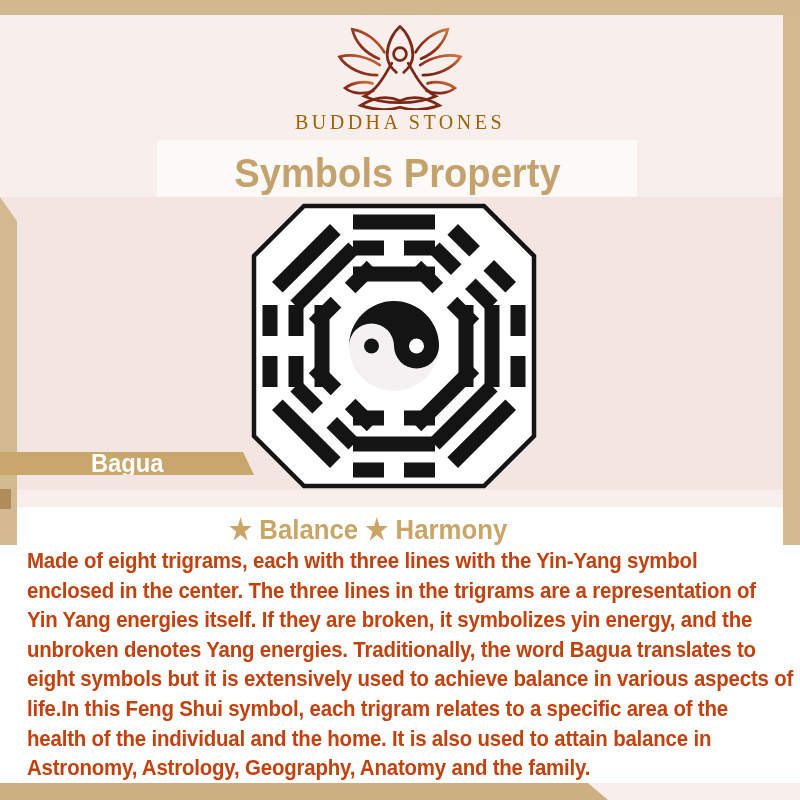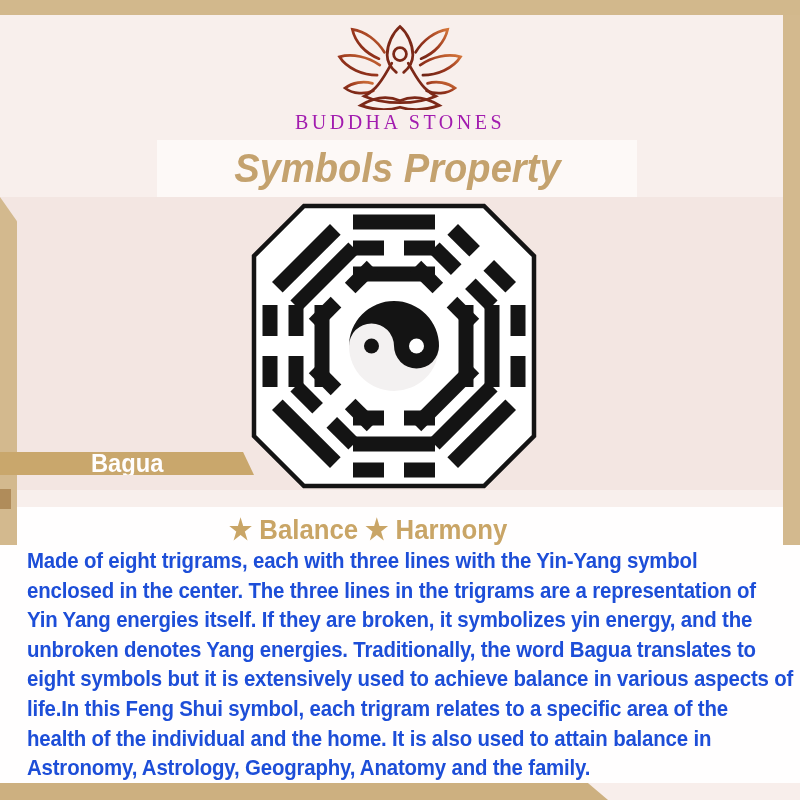--- a/index.html
+++ b/index.html
@@ -17,37 +17,37 @@
   .right-strip{position:absolute;left:783px;top:15px;width:17px;height:530px;background:#d3b98e;}
   .left-strip{position:absolute;left:0;top:197px;width:17px;height:348px;background:#d3b98e;
               clip-path:polygon(0 0,100% 7%,100% 100%,0 100%);}
   .dark-chip {position:absolute;left:0;top:489px;width:11px;height:20px;background:#b08c5a;}
   .bottom-ribbon{position:absolute;left:0;top:783px;width:608px;height:17px;background:#cdb080;
               clip-path:polygon(0 0,96.7% 0,100% 100%,0 100%);}
   
   .logo-svg{position:absolute;left:322px;top:22px;width:156px;height:88px;}
   .brand{position:absolute;left:0;top:111px;width:800px;text-align:center;
          font-family:"Liberation Serif",serif;font-size:20px;letter-spacing:3.5px;
-         color:#a21caf;}
+         color:#a16207;}
   .title-band{position:absolute;left:157px;top:140px;width:480px;height:57px;background:#fdf9f7;
-              display:flex;align-items:center;justify-content:center;font-style:italic;}
+              display:flex;align-items:flex-end;justify-content:center;}
   .title-band h1{margin:0;font-size:41px;font-weight:700;color:#c4a26e;
                  transform:scaleX(.93);white-space:nowrap;}
   
   .bagua-svg{position:absolute;left:246px;top:198px;width:296px;height:296px;}
   
   .ribbon{position:absolute;left:0;top:452px;width:254px;height:23px;background:#c9a76c;
           clip-path:polygon(0 0,95.7% 0,100% 100%,0 100%);
           display:flex;align-items:center;justify-content:center;}
   .ribbon span{color:#fffefe;font-size:25px;font-weight:700;transform:scaleX(.95);white-space:nowrap;}
   
   .tagline{position:absolute;left:0;top:513px;width:736px;text-align:center;}
   .tagline span{display:inline-block;font-size:28px;font-weight:700;color:#c9a566;
                 transform:scaleX(.92);white-space:nowrap;}
-  .desc{position:absolute;left:27px;top:546px;width:766px;color:#1d4ed8;}
+  .desc{position:absolute;left:27px;top:546px;width:766px;color:#c2410c;}
   .desc .line{display:table;white-space:nowrap;font-size:22.5px;font-weight:700;
               line-height:29.6px;transform-origin:0 50%;letter-spacing:-0.2px;}
 </style>
 </head>
 <body>
 
 <div class="page">
 
   <div class="sec-top"></div>
   <div class="sec-main"></div>

